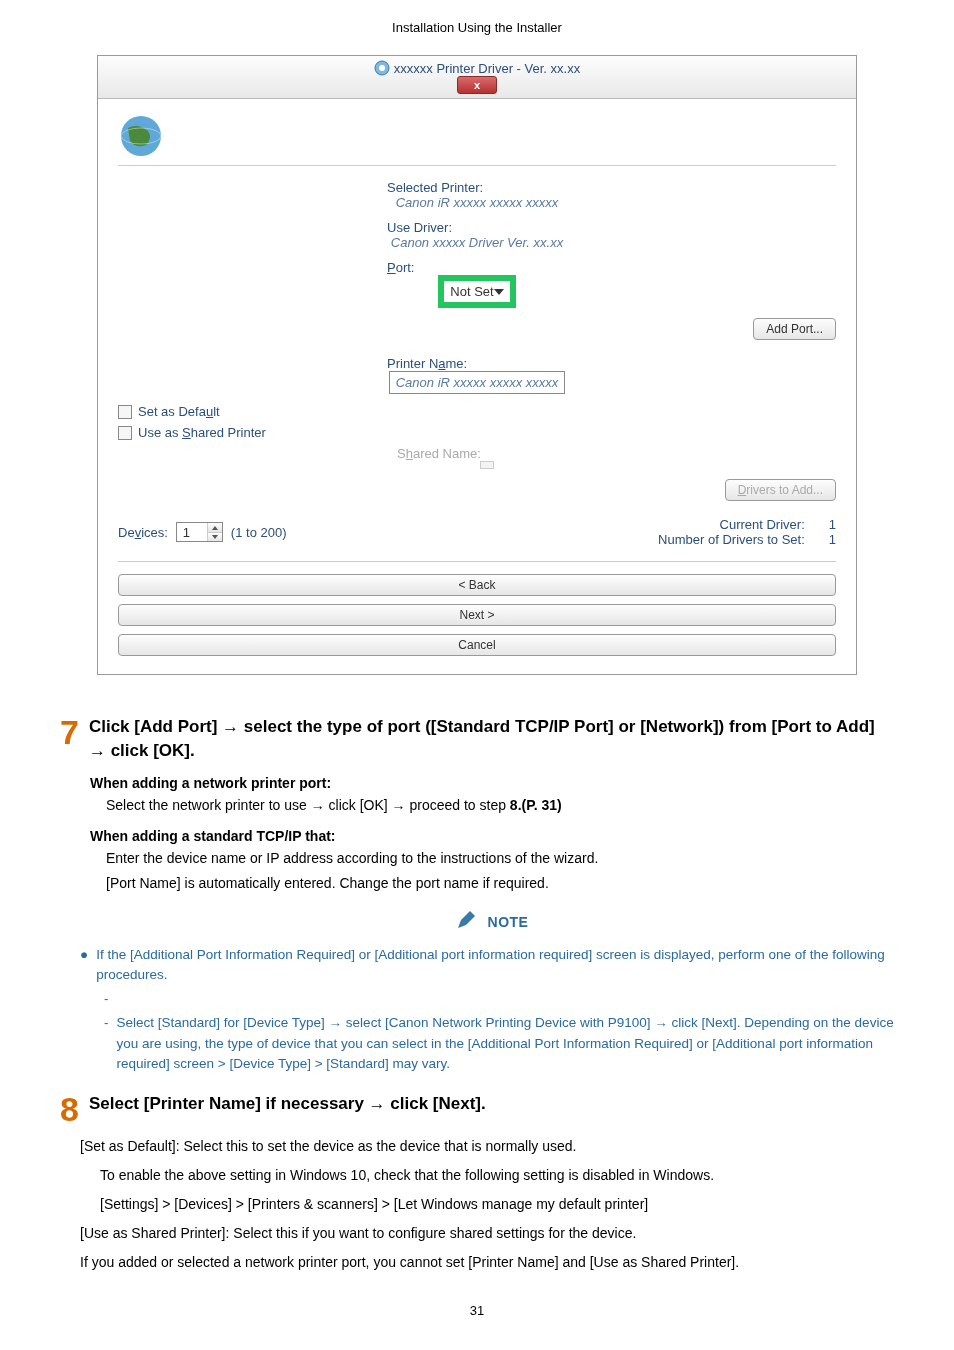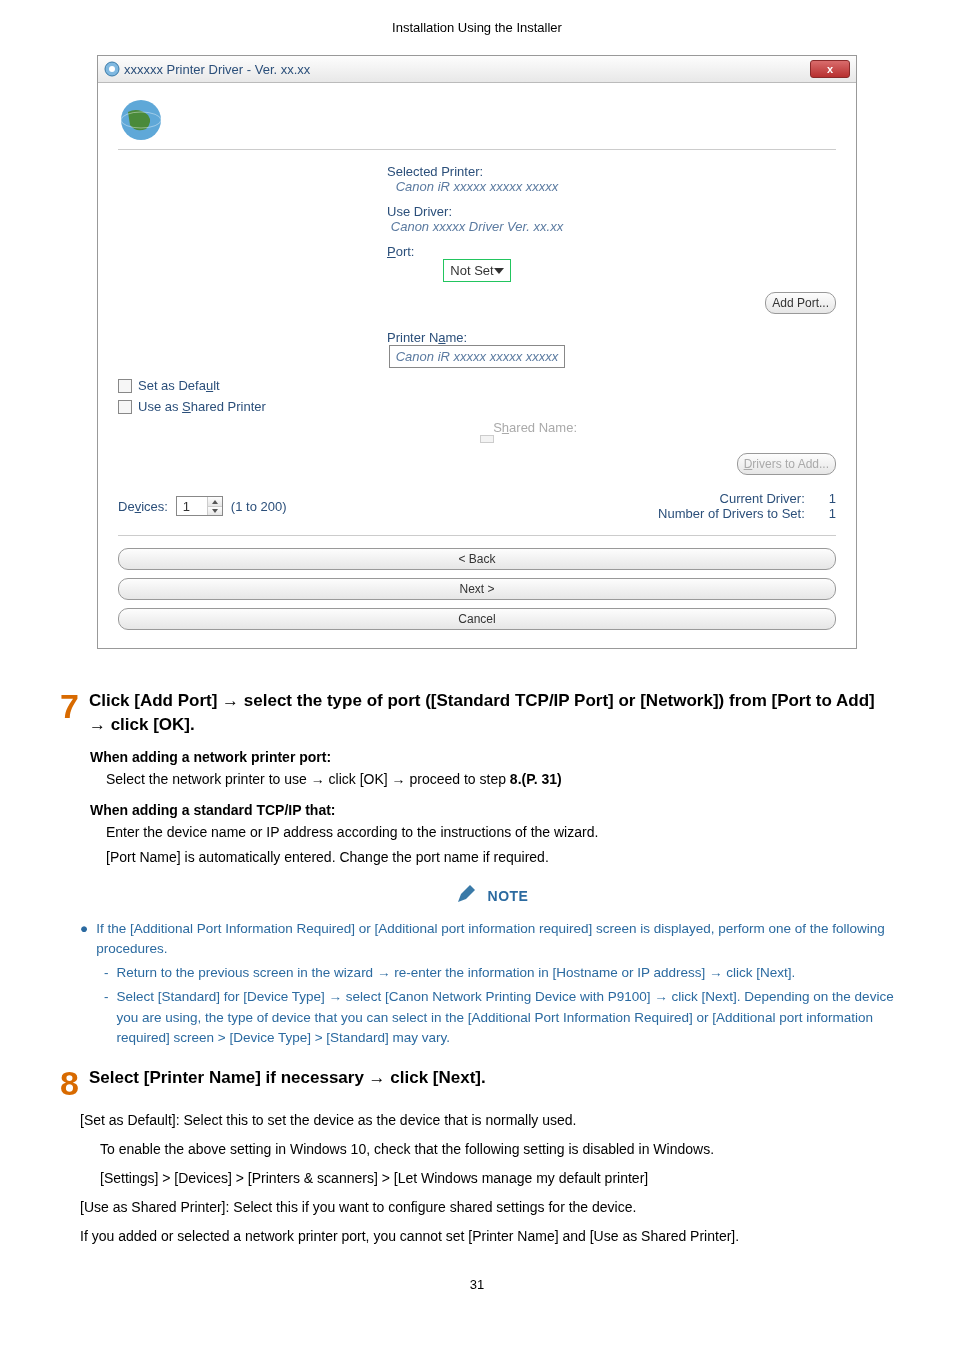--- a/index.html
+++ b/index.html
@@ -25,20 +25,21 @@
   }
   .titlebar {
     background: linear-gradient(#fdfdfd, #e8e8e8);
     border-bottom: 1px solid #bbb;
     padding: 4px 6px;
     display: flex;
     align-items: center;
     justify-content: space-between;
     font-size: 13px;
     color: #2b4f7a;
+    flex-direction: column;
   }
   .titlebar-left { display: flex; align-items: center; gap: 4px; }
   .title-icon {
     width: 16px; height: 16px;
     display: inline-block;
   }
   .close-btn {
     width: 40px; height: 18px;
     background: linear-gradient(#d96c6c, #b73030);
     border: 1px solid #8a2a2a;
@@ -50,40 +51,40 @@
   .header-row { display: flex; justify-content: space-between; align-items: flex-start; }
   .printer-info-title { font-size: 13px; color: #2b4f7a; margin-bottom: 4px; }
   .printer-info-sub { font-size: 12px; color: #2b4f7a; line-height: 1.4; margin-left: 10px; margin-bottom: 10px; }
   .globe-icon { width: 46px; height: 46px; }
   .rule { border-top: 1px solid #ccc; margin: 6px 0 14px 0; }
   .form-row { display: flex; align-items: center; margin-bottom: 10px; font-size: 13px; color: #2b4f7a; flex-direction: column; }
   .form-label { width: 180px; }
   .form-value { flex: 1; color: #5a7aa0; font-style: italic; }
   .dropdown {
     flex: 1;
-    border: 1px solid #22c55e;
+    border: 6px solid #22c55e;
     background: #fff;
     padding: 3px 6px;
     font-size: 13px;
     color: #333;
     display: flex; justify-content: space-between; align-items: center;
   }
   .dropdown-arrow {
     width: 0; height: 0;
     border-left: 5px solid transparent;
     border-right: 5px solid transparent;
     border-top: 6px solid #333;
   }
   .btn {
     border: 1px solid #999;
     background: linear-gradient(#fdfdfd, #e6e6e6);
-    padding: 3px 6px;
+    padding: 3px 12px;
     font-size: 12px;
     color: #333;
-    border-radius: 10px;
+    border-radius: 4px;
   }
   .btn-disabled { color: #aaa; }
   .right-btn-row { display: flex; justify-content: flex-end; margin: 6px 0 16px 0; }
   .text-input {
     flex: 1;
     border: 1px solid #888;
     background: #fff;
     padding: 3px 6px;
     font-size: 13px;
     color: #5a7aa0;
@@ -96,21 +97,21 @@
     padding: 3px 6px;
     font-size: 13px;
     color: #aaa;
   }
   .checkbox-row { display: flex; align-items: center; gap: 6px; margin: 6px 0; font-size: 13px; color: #2b4f7a; }
   .checkbox {
     width: 14px; height: 14px;
     border: 1px solid #888;
     background: #f6f6f6;
   }
-  .indent { margin-left: 20px; text-align: right; }
+  .indent { margin-left: 20px; }
   .shared-label { color: #aaa; }
   .bottom-info-row { display: flex; justify-content: space-between; align-items: center; margin-top: 10px; }
   .devices-group { display: flex; align-items: center; gap: 8px; font-size: 13px; color: #2b4f7a; }
   .spinner {
     display: inline-flex; align-items: center;
     border: 1px solid #888; background: #fff;
     padding: 0 0 0 6px;
   }
   .spinner-val { width: 24px; text-align: left; font-size: 13px; color: #333; }
   .spinner-btns { display: flex; flex-direction: column; border-left: 1px solid #ccc; }
@@ -277,21 +278,20 @@
   </span>
   <span class="note-label">NOTE</span>
 </div>
 
 <div class="note-bullet">
   <span class="dash">●</span>
   <span>If the [Additional Port Information Required] or [Additional port information required] screen is displayed, perform one of the following procedures.</span>
 </div>
 <div class="note-sub">
   <span class="dash">-</span>
-  <span>Return to the previous screen in the wizard → re-enter the information in [Hostname or IP address] → click [Next].</span>
 </div>
 <div class="note-sub">
   <span class="dash">-</span>
   <span>Select [Standard] for [Device Type] → select [Canon Network Printing Device with P9100] → click [Next]. Depending on the device you are using, the type of device that you can select in the [Additional Port Information Required] or [Additional port information required] screen &gt; [Device Type] &gt; [Standard] may vary.</span>
 </div>
 
 <div class="step-row">
   <div class="step-num">8</div>
   <div class="step-title">Select [Printer Name] if necessary → click [Next].</div>
 </div>

